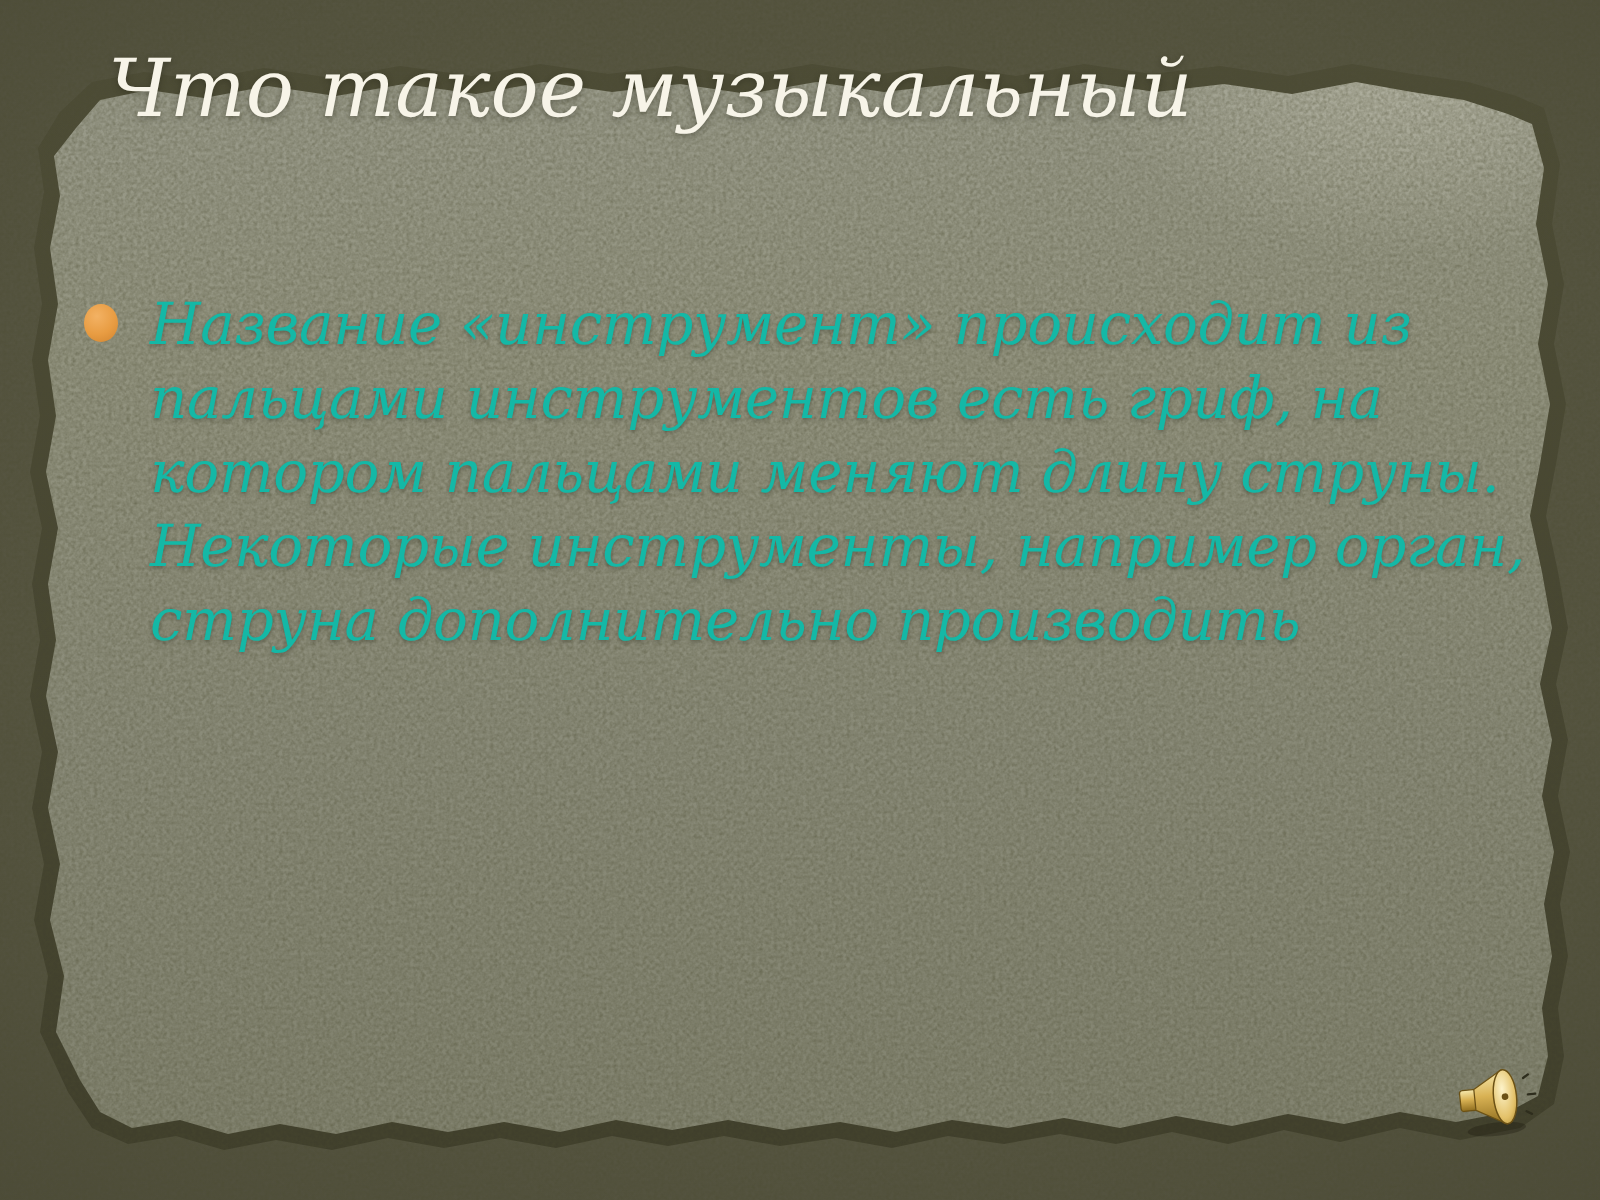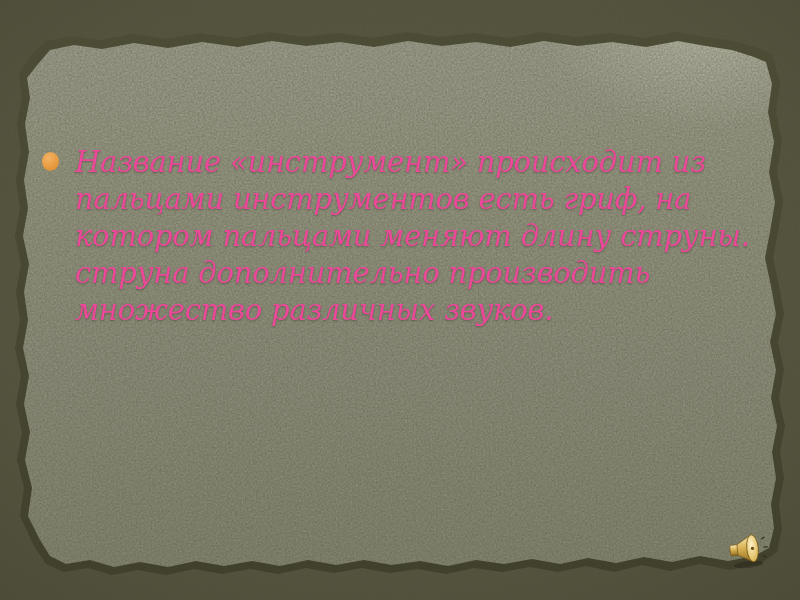--- a/index.html
+++ b/index.html
@@ -93,21 +93,21 @@
     width:17px; height:19px; margin-top:8px; margin-right:16px;
     border-radius:50%;
     background: radial-gradient(circle at 38% 32%, #f3b264 0%, #e89c42 55%, #d0832f 100%);
   }
   .body-lines { display:block; }
   .body-line {
     font-style:italic;
     font-size:29px; line-height:37px;
     letter-spacing:-0.2px;
     white-space:nowrap;
-    color:#ec4899;
+    color:#14b8a6;
     text-shadow: 0 1px 2px rgba(40,40,25,0.4);
   }
 
   .speaker { position:absolute; left:726px; top:529px; width:46px; height:42px; z-index:6; cursor:pointer; }
 </style>
 </head>
 <body>
 
 <div class="slide">
 
@@ -120,30 +120,31 @@
     <defs>
       <filter id="grainF" x="-10%" y="-10%" width="120%" height="120%">
         <feTurbulence type="fractalNoise" baseFrequency="0.55" numOctaves="2" seed="7" stitchTiles="stitch"></feTurbulence>
         <feColorMatrix type="matrix" values="0 0 0 0 0.07  0 0 0 0 0.07  0 0 0 0 0.03  0.45 0.45 0.45 0 -0.5"></feColorMatrix>
       </filter>
     </defs>
     <rect x="0" y="0" width="800" height="600" filter="url(#grainF)"></rect>
   </svg>
 
   <div class="title">
+    <div>Что такое музыкальный</div>
   </div>
 
   <div class="body-item">
     <span class="bullet"></span>
     <div class="body-lines">
       <div class="body-line">Название «инструмент» происходит из</div>
       <div class="body-line">пальцами инструментов есть гриф, на</div>
       <div class="body-line">котором пальцами меняют длину струны.</div>
+      <div class="body-line">Некоторые инструменты, например орган,</div>
       <div class="body-line">струна дополнительно производить</div>
-      <div class="body-line">множество различных звуков.</div>
     </div>
   </div>
 
   <svg class="speaker" viewBox="0 0 44 40" xmlns="http://www.w3.org/2000/svg">
     <defs>
       <linearGradient id="goldv" x1="0" y1="0" x2="0" y2="1">
         <stop offset="0" stop-color="#f7e9ae"></stop>
         <stop offset="0.45" stop-color="#d9b254"></stop>
         <stop offset="1" stop-color="#8f6d1e"></stop>
       </linearGradient>

